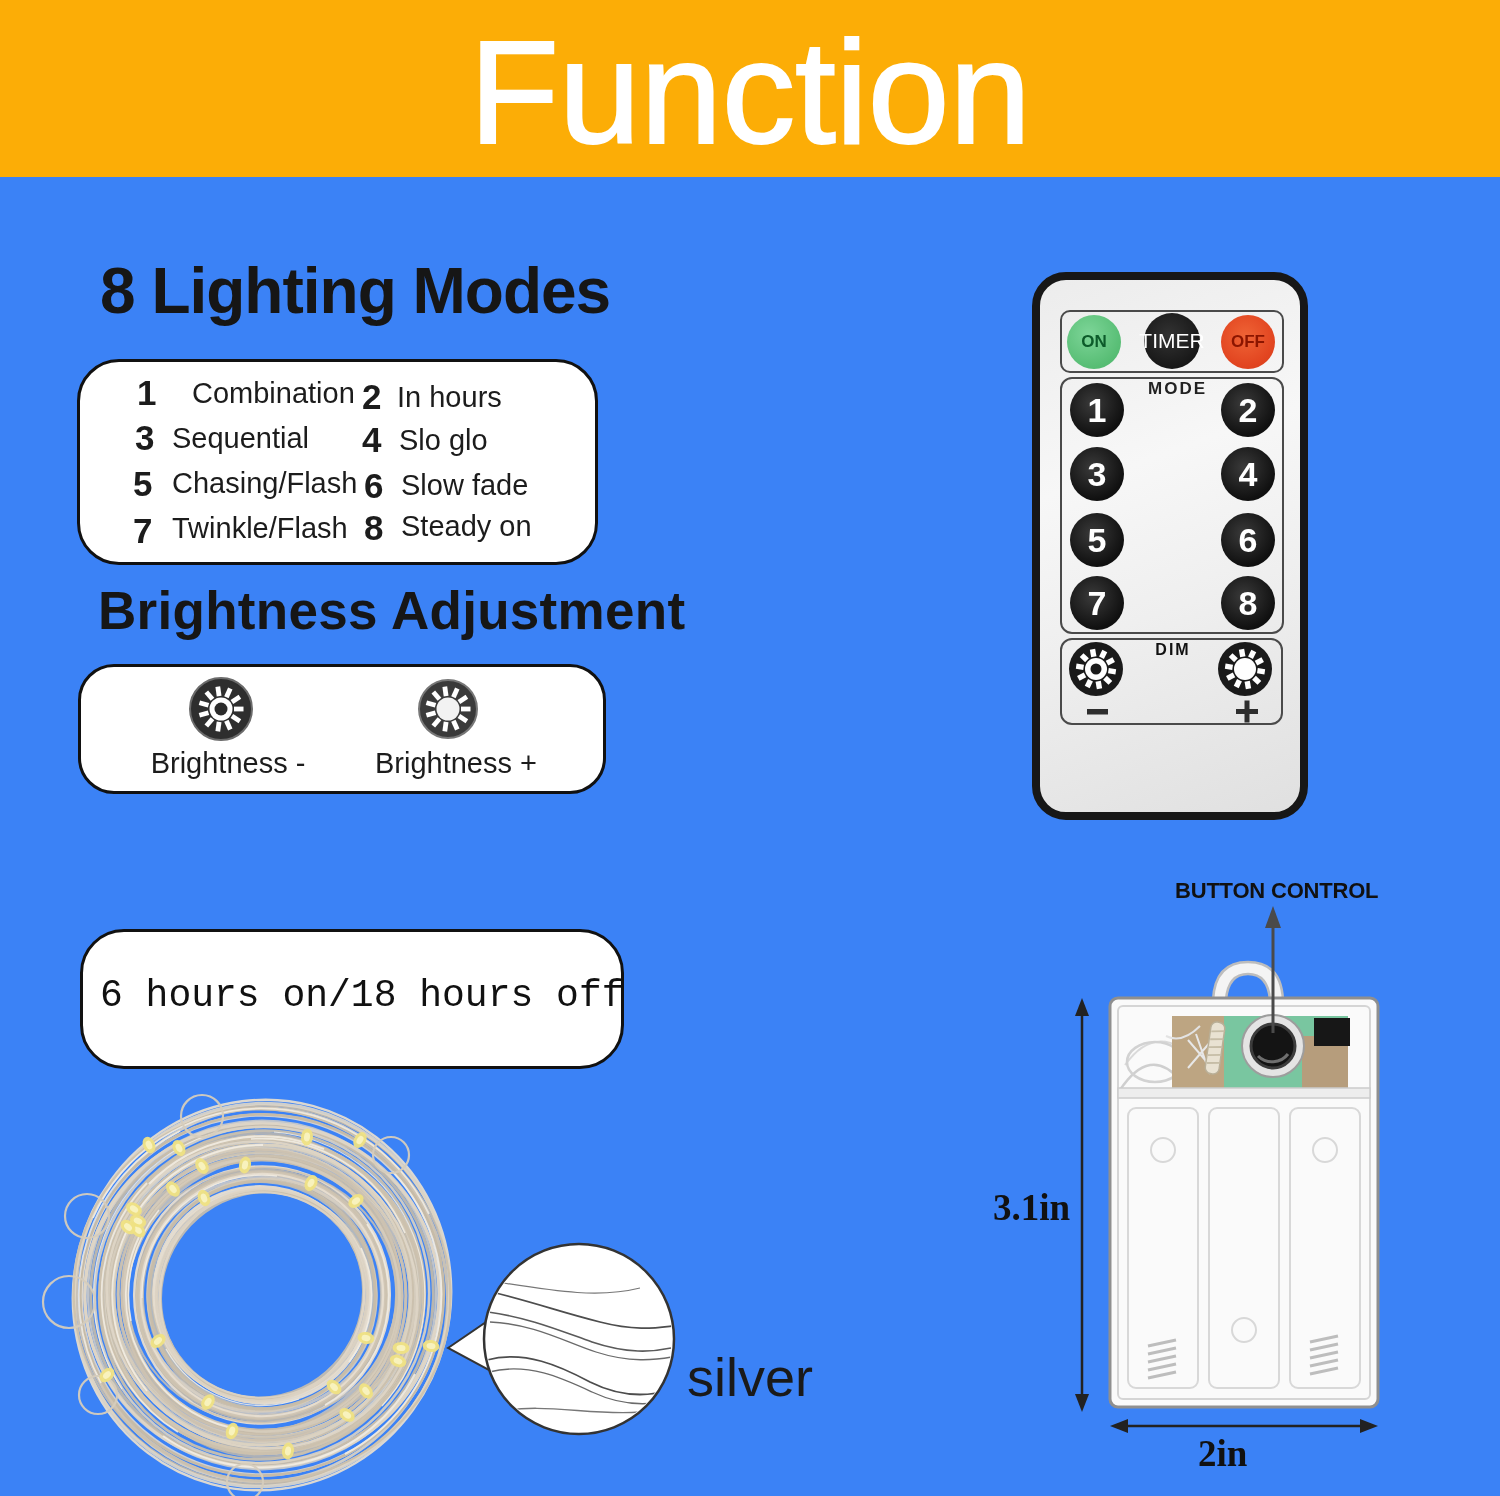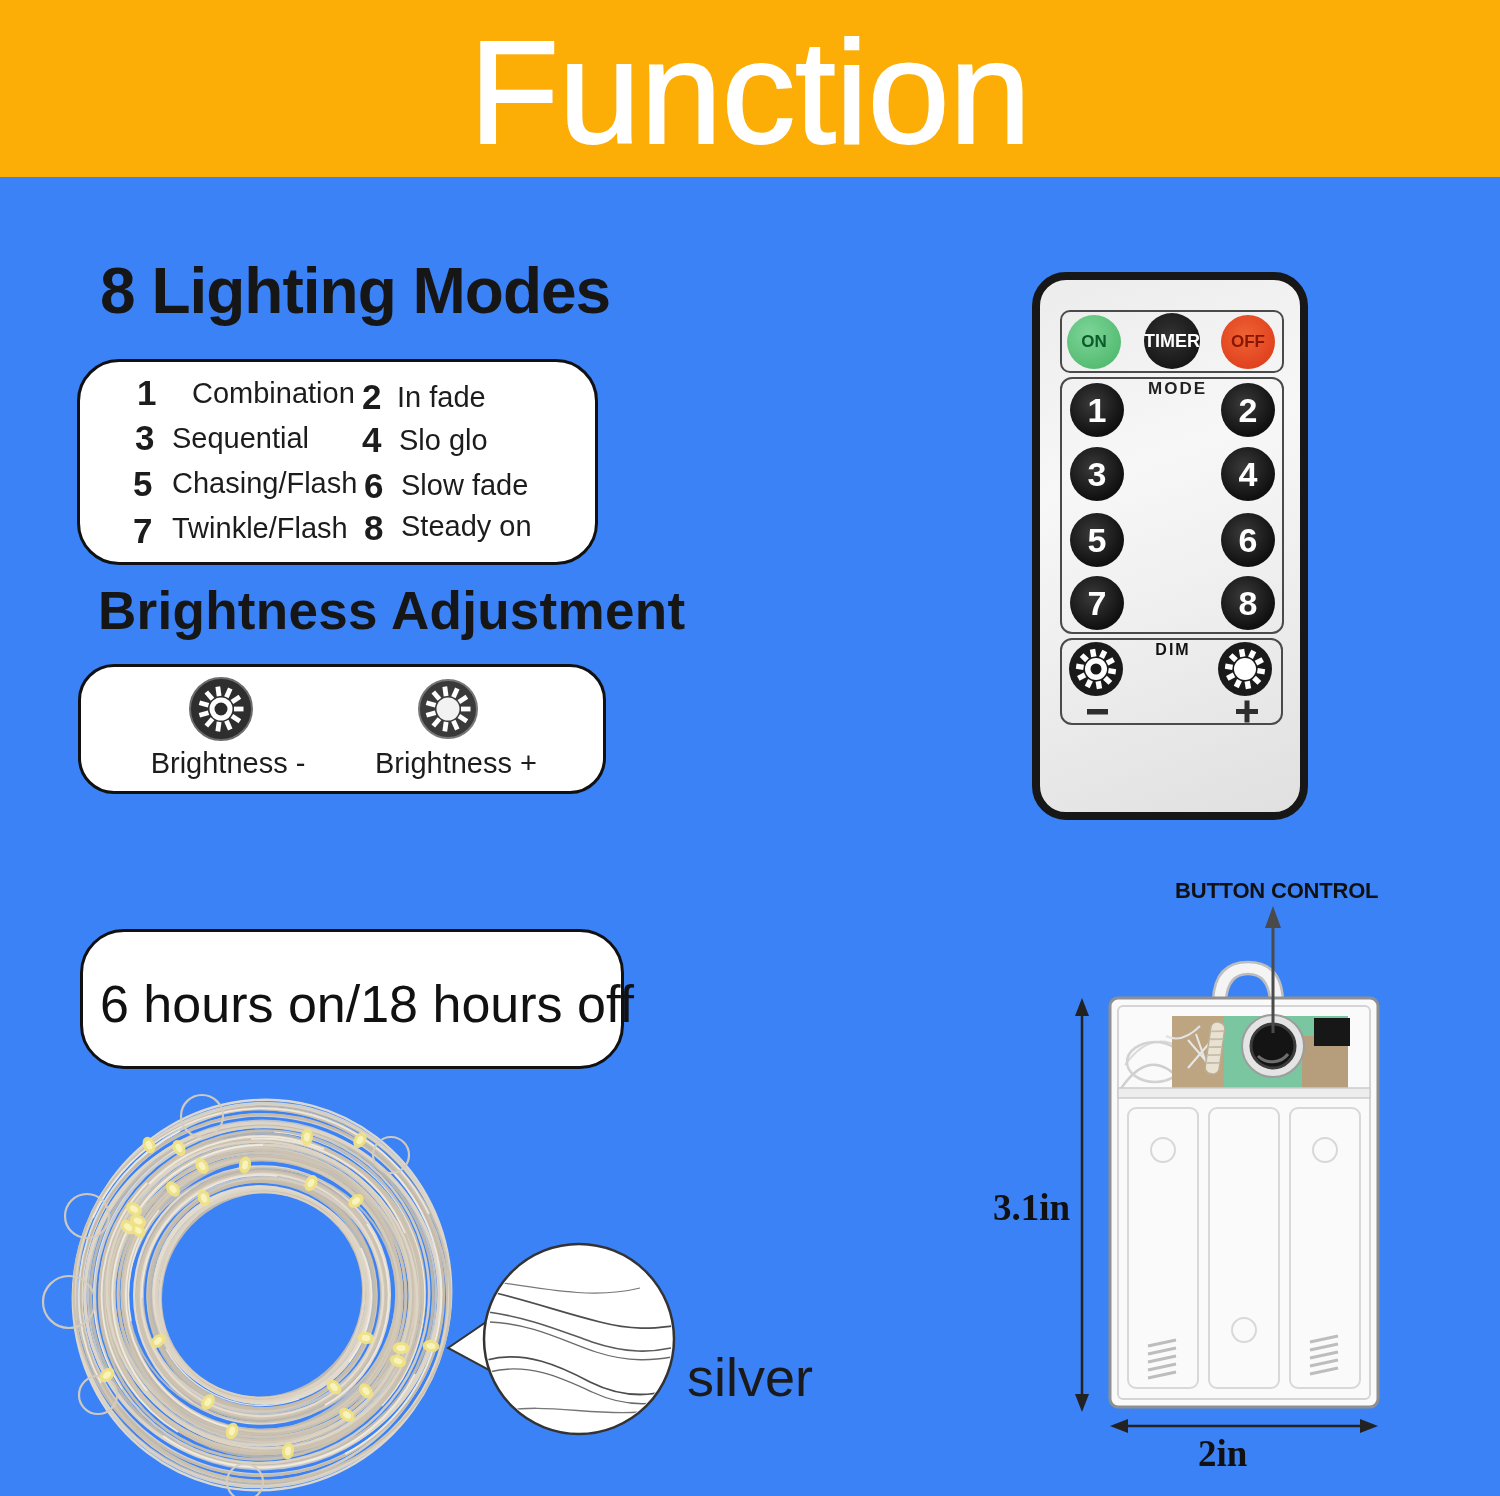--- a/index.html
+++ b/index.html
@@ -15,21 +15,21 @@
 <div class="abs" style="left:0;top:0;width:1500px;height:177px;display:flex;align-items:center;justify-content:center;padding-top:8px;box-sizing:border-box;">
  <span style="font-size:147px;font-weight:400;color:#fff;letter-spacing:-0.3px;-webkit-text-stroke:2px #fff;">Function</span>
 </div>
 
 <div class="hdr" style="left:100px;top:254px;font-size:64px;letter-spacing:-1px;">8 Lighting Modes</div>
 <div class="rbox" style="left:77px;top:359px;width:515px;height:200px;border-radius:42px;"></div>
 <div class="abs" style="left:77px;top:359px;width:515px;height:200px;font-size:29px;color:#1c1c1c;">
   <span class="abs" style="left:60px;top:14px;font-size:35px;font-weight:700;">1</span>
   <span class="abs" style="left:95px;top:18px;margin-left:20px;">Combination</span>
   <span class="abs" style="left:285px;top:18px;font-size:35px;font-weight:700;">2</span>
-  <span class="abs" style="left:320px;top:22px;">In fade</span>
+  <span class="abs" style="left:320px;top:22px;">In hours</span>
   <span class="abs" style="left:58px;top:59px;font-size:35px;font-weight:700;">3</span>
   <span class="abs" style="left:95px;top:63px;">Sequential</span>
   <span class="abs" style="left:285px;top:61px;font-size:35px;font-weight:700;">4</span>
   <span class="abs" style="left:322px;top:65px;">Slo glo</span>
   <span class="abs" style="left:56px;top:105px;font-size:35px;font-weight:700;">5</span>
   <span class="abs" style="left:95px;top:108px;">Chasing/Flash</span>
   <span class="abs" style="left:287px;top:107px;font-size:35px;font-weight:700;">6</span>
   <span class="abs" style="left:324px;top:110px;">Slow fade</span>
   <span class="abs" style="left:56px;top:152px;font-size:35px;font-weight:700;">7</span>
   <span class="abs" style="left:95px;top:153px;">Twinkle/Flash</span>
@@ -75,29 +75,29 @@
           <line x1="-1.9" y1="-12.9" x2="-3.2" y2="-22.3" stroke="#fff" stroke-width="4.8"></line>
           <line x1="5.4" y1="-11.8" x2="9.3" y2="-20.5" stroke="#fff" stroke-width="4.8"></line>
           <line x1="10.9" y1="-7.0" x2="18.9" y2="-12.2" stroke="#fff" stroke-width="4.8"></line>
         </g>
   </g>
   <text x="150" y="109" font-size="29" fill="#1c1c1c" text-anchor="middle" font-family="Liberation Sans">Brightness -</text>
   <text x="378" y="109" font-size="29" fill="#1c1c1c" text-anchor="middle" font-family="Liberation Sans">Brightness +</text>
 </svg>
 
 <div class="rbox" style="left:80px;top:929px;width:538px;height:134px;border-radius:44px;border-width:3.5px;"></div>
-<div class="abs" style="left:100px;top:974px;font-family:Liberation Sans, sans-serif;font-size:52px;color:#111;white-space:nowrap;">6 hours on/18 hours off</div>
+<div class="abs" style="left:100px;top:974px;font-family:Liberation Mono, monospace;font-size:38px;color:#111;white-space:nowrap;">6 hours on/18 hours off</div>
 
 <div class="abs" style="left:1032px;top:272px;width:276px;height:548px;background:linear-gradient(160deg,#ececec 0%,#f7f7f7 35%,#efefef 60%,#e0e0e0 100%);border:8px solid #171717;border-radius:34px;box-sizing:border-box;"></div>
 <div class="abs" style="left:1060px;top:310px;width:224px;height:63px;border:2px solid #4a4a4a;border-radius:10px;box-sizing:border-box;"></div>
 <div class="btn" style="left:1067px;top:315px;width:54px;height:54px;background:radial-gradient(circle at 40% 35%,#7dd598,#57bd74 70%,#4fb56c);">
       <span style="font-weight:700;font-size:17px;color:#0c5b2a;">ON</span>
     </div>
 <div class="btn" style="left:1144px;top:313px;width:56px;height:56px;background:radial-gradient(circle at 45% 40%,#333,#0c0c0c);">
-      <span style="font-weight:700;font-size:18px;color:#fff;">TIMER</span>
+      <span style="font-weight:400;font-size:21px;color:#fff;">TIMER</span>
     </div>
 <div class="btn" style="left:1221px;top:315px;width:54px;height:54px;background:radial-gradient(circle at 45% 40%,#ef6436,#e24520 65%,#d43c1a);">
       <span style="font-weight:700;font-size:17px;color:#8c1500;">OFF</span>
     </div>
 <div class="abs" style="left:1148px;top:379px;width:50px;text-align:center;font-weight:700;font-size:17px;letter-spacing:2px;color:#222;">MODE</div>
 <div class="abs" style="left:1060px;top:377px;width:224px;height:257px;border:2px solid #4a4a4a;border-radius:12px;box-sizing:border-box;"></div>
 <div class="btn" style="left:1070px;top:383px;width:54px;height:54px;background:radial-gradient(circle at 42% 38%,#3a3a3a,#101010 70%);">
       <span style="font-weight:700;font-size:34px;color:#fff;">1</span>
     </div>
 <div class="btn" style="left:1221px;top:383px;width:54px;height:54px;background:radial-gradient(circle at 42% 38%,#3a3a3a,#101010 70%);">

